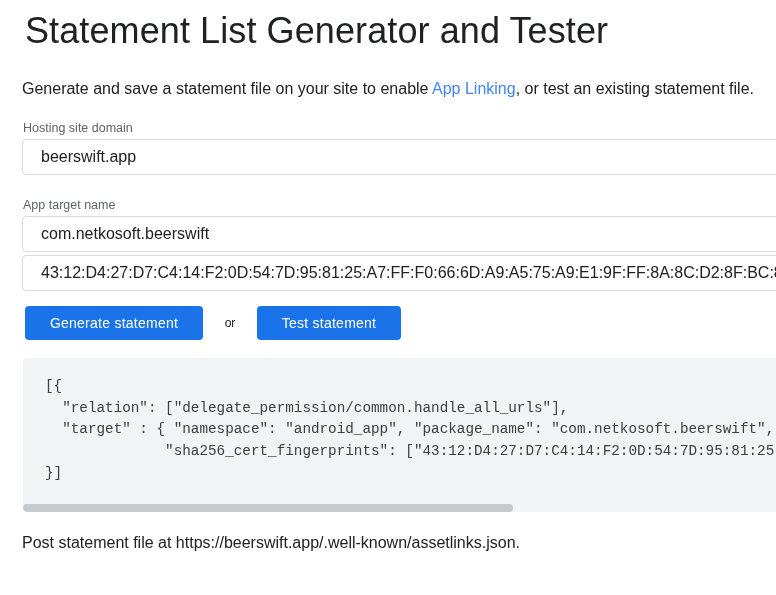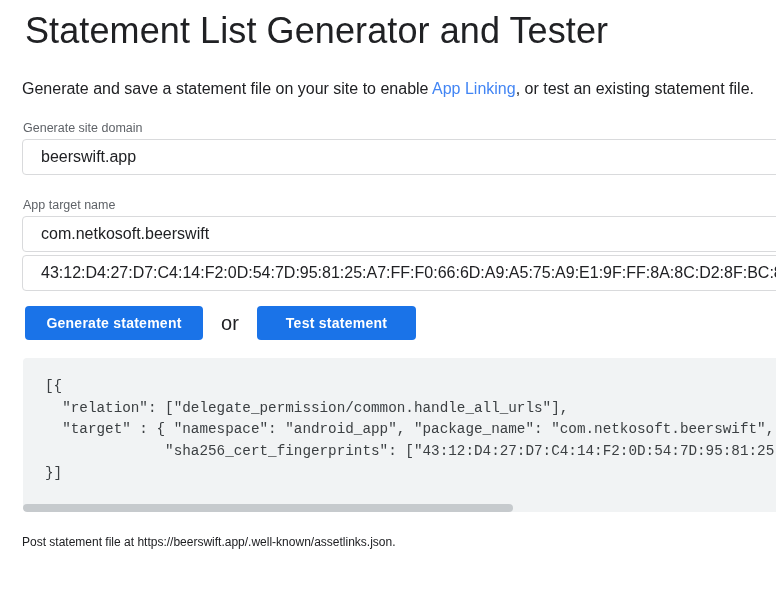--- a/index.html
+++ b/index.html
@@ -59,30 +59,30 @@
     align-items: center;
   }
   .btn {
     height: 34px;
     border: none;
     border-radius: 4px;
     background: #1a73e8;
     color: #ffffff;
     font-family: "Liberation Sans", sans-serif;
     font-size: 14px;
-    font-weight: 700;
+    font-weight: 400;
     letter-spacing: 0.25px;
     cursor: pointer;
   }
   .btn-generate { width: 178px; }
-  .btn-test { width: 159px; }
+  .btn-test { width: 144px; }
   .or-label {
     width: 54px;
     text-align: center;
-    font-size: 20px;
+    font-size: 12px;
     color: #202124;
   }
 
   .code-block {
     position: relative;
     margin: 18px 0 0 23px;
     height: 154px;
     background: #f1f3f4;
     border-radius: 4px 0 0 4px;
     overflow: hidden;
@@ -100,35 +100,35 @@
     position: absolute;
     left: 0; bottom: 0;
     width: 490px; height: 8px;
     background: #c6cacd;
     border-radius: 4px;
     cursor: pointer;
   }
 
   .footer-note {
     margin: 21px 0 0 22px;
-    font-size: 12px;
+    font-size: 16px;
     line-height: 19px;
     color: #202124;
   }
 </style>
 </head>
 <body>
 
 <div class="page">
 
   <h1 class="page-title">Statement List Generator and Tester</h1>
 
   <p class="subtitle"><span>Generate and save a statement file on your site to enable </span><a>App Linking</a><span>, or test an existing statement file.</span></p>
 
-  <div class="field-label">Generate site domain</div>
+  <div class="field-label">Hosting site domain</div>
   <input class="text-input" type="text" value="beerswift.app" style="">
 
   <div class="field-label">App target name</div>
   <input class="text-input" type="text" value="com.netkosoft.beerswift" style="">
 
   <input class="text-input" type="text" value="43:12:D4:27:D7:C4:14:F2:0D:54:7D:95:81:25:A7:FF:F0:66:6D:A9:A5:75:A9:E1:9F:FF:8A:8C:D2:8F:BC:80" style="">
 
   <div class="button-row">
     <button class="btn btn-generate">Generate statement</button>
     <span class="or-label">or</span>

